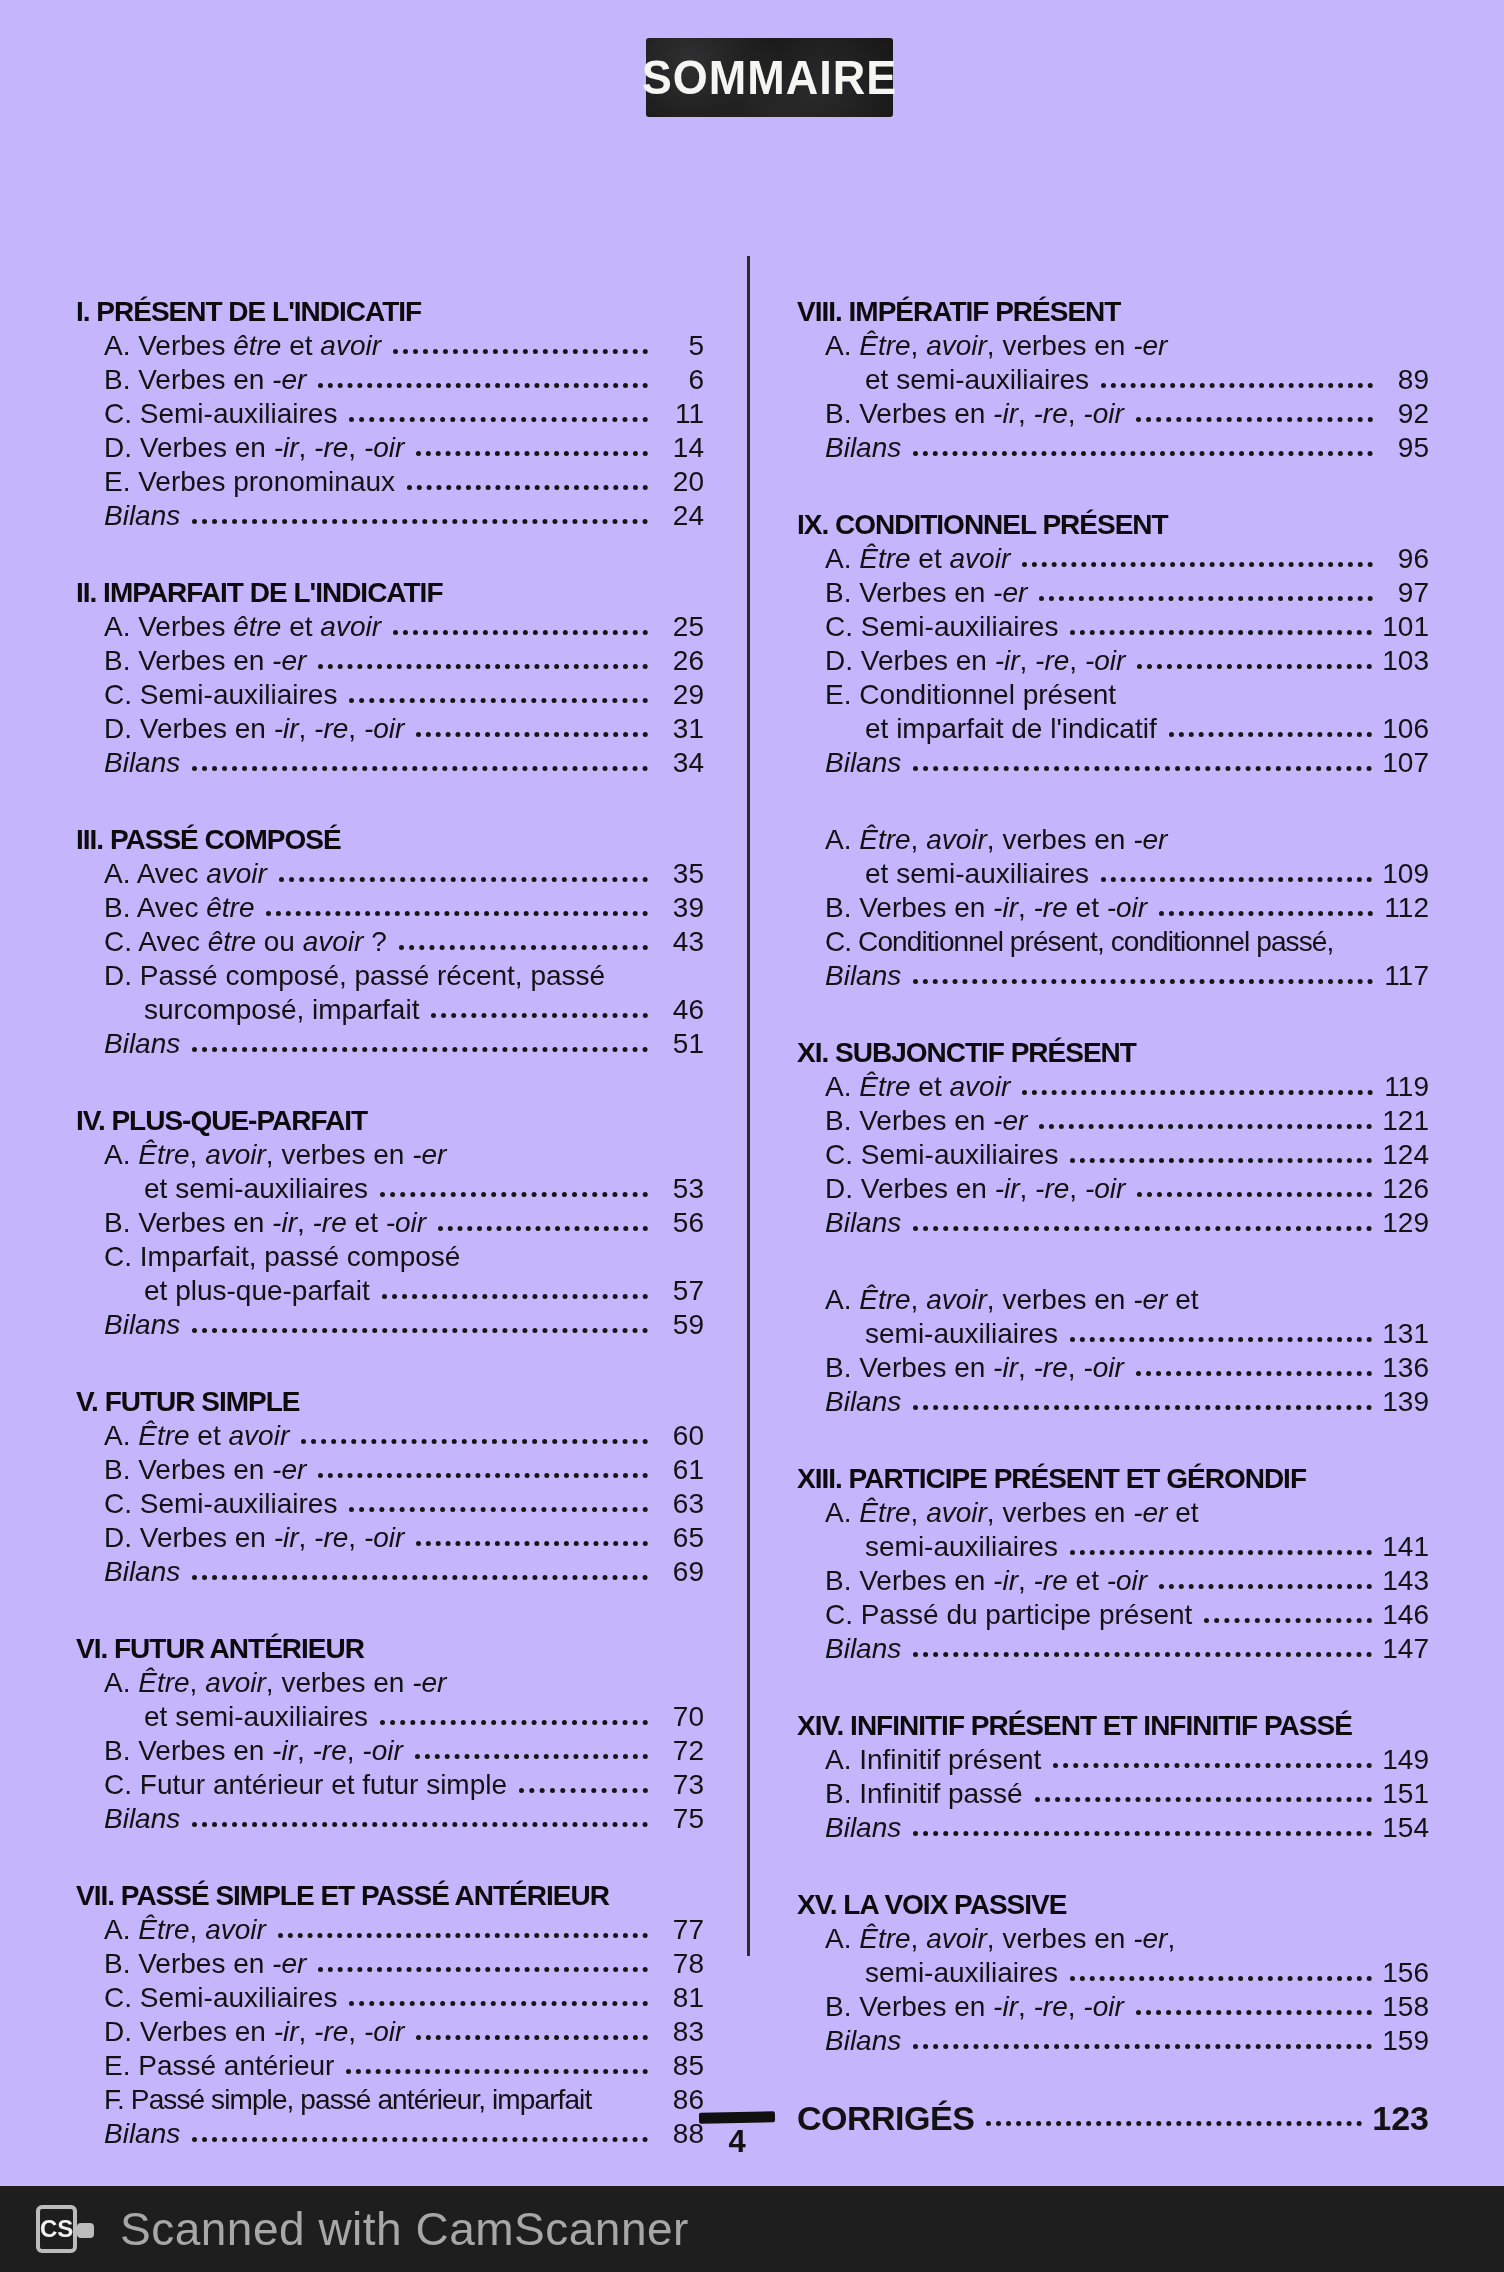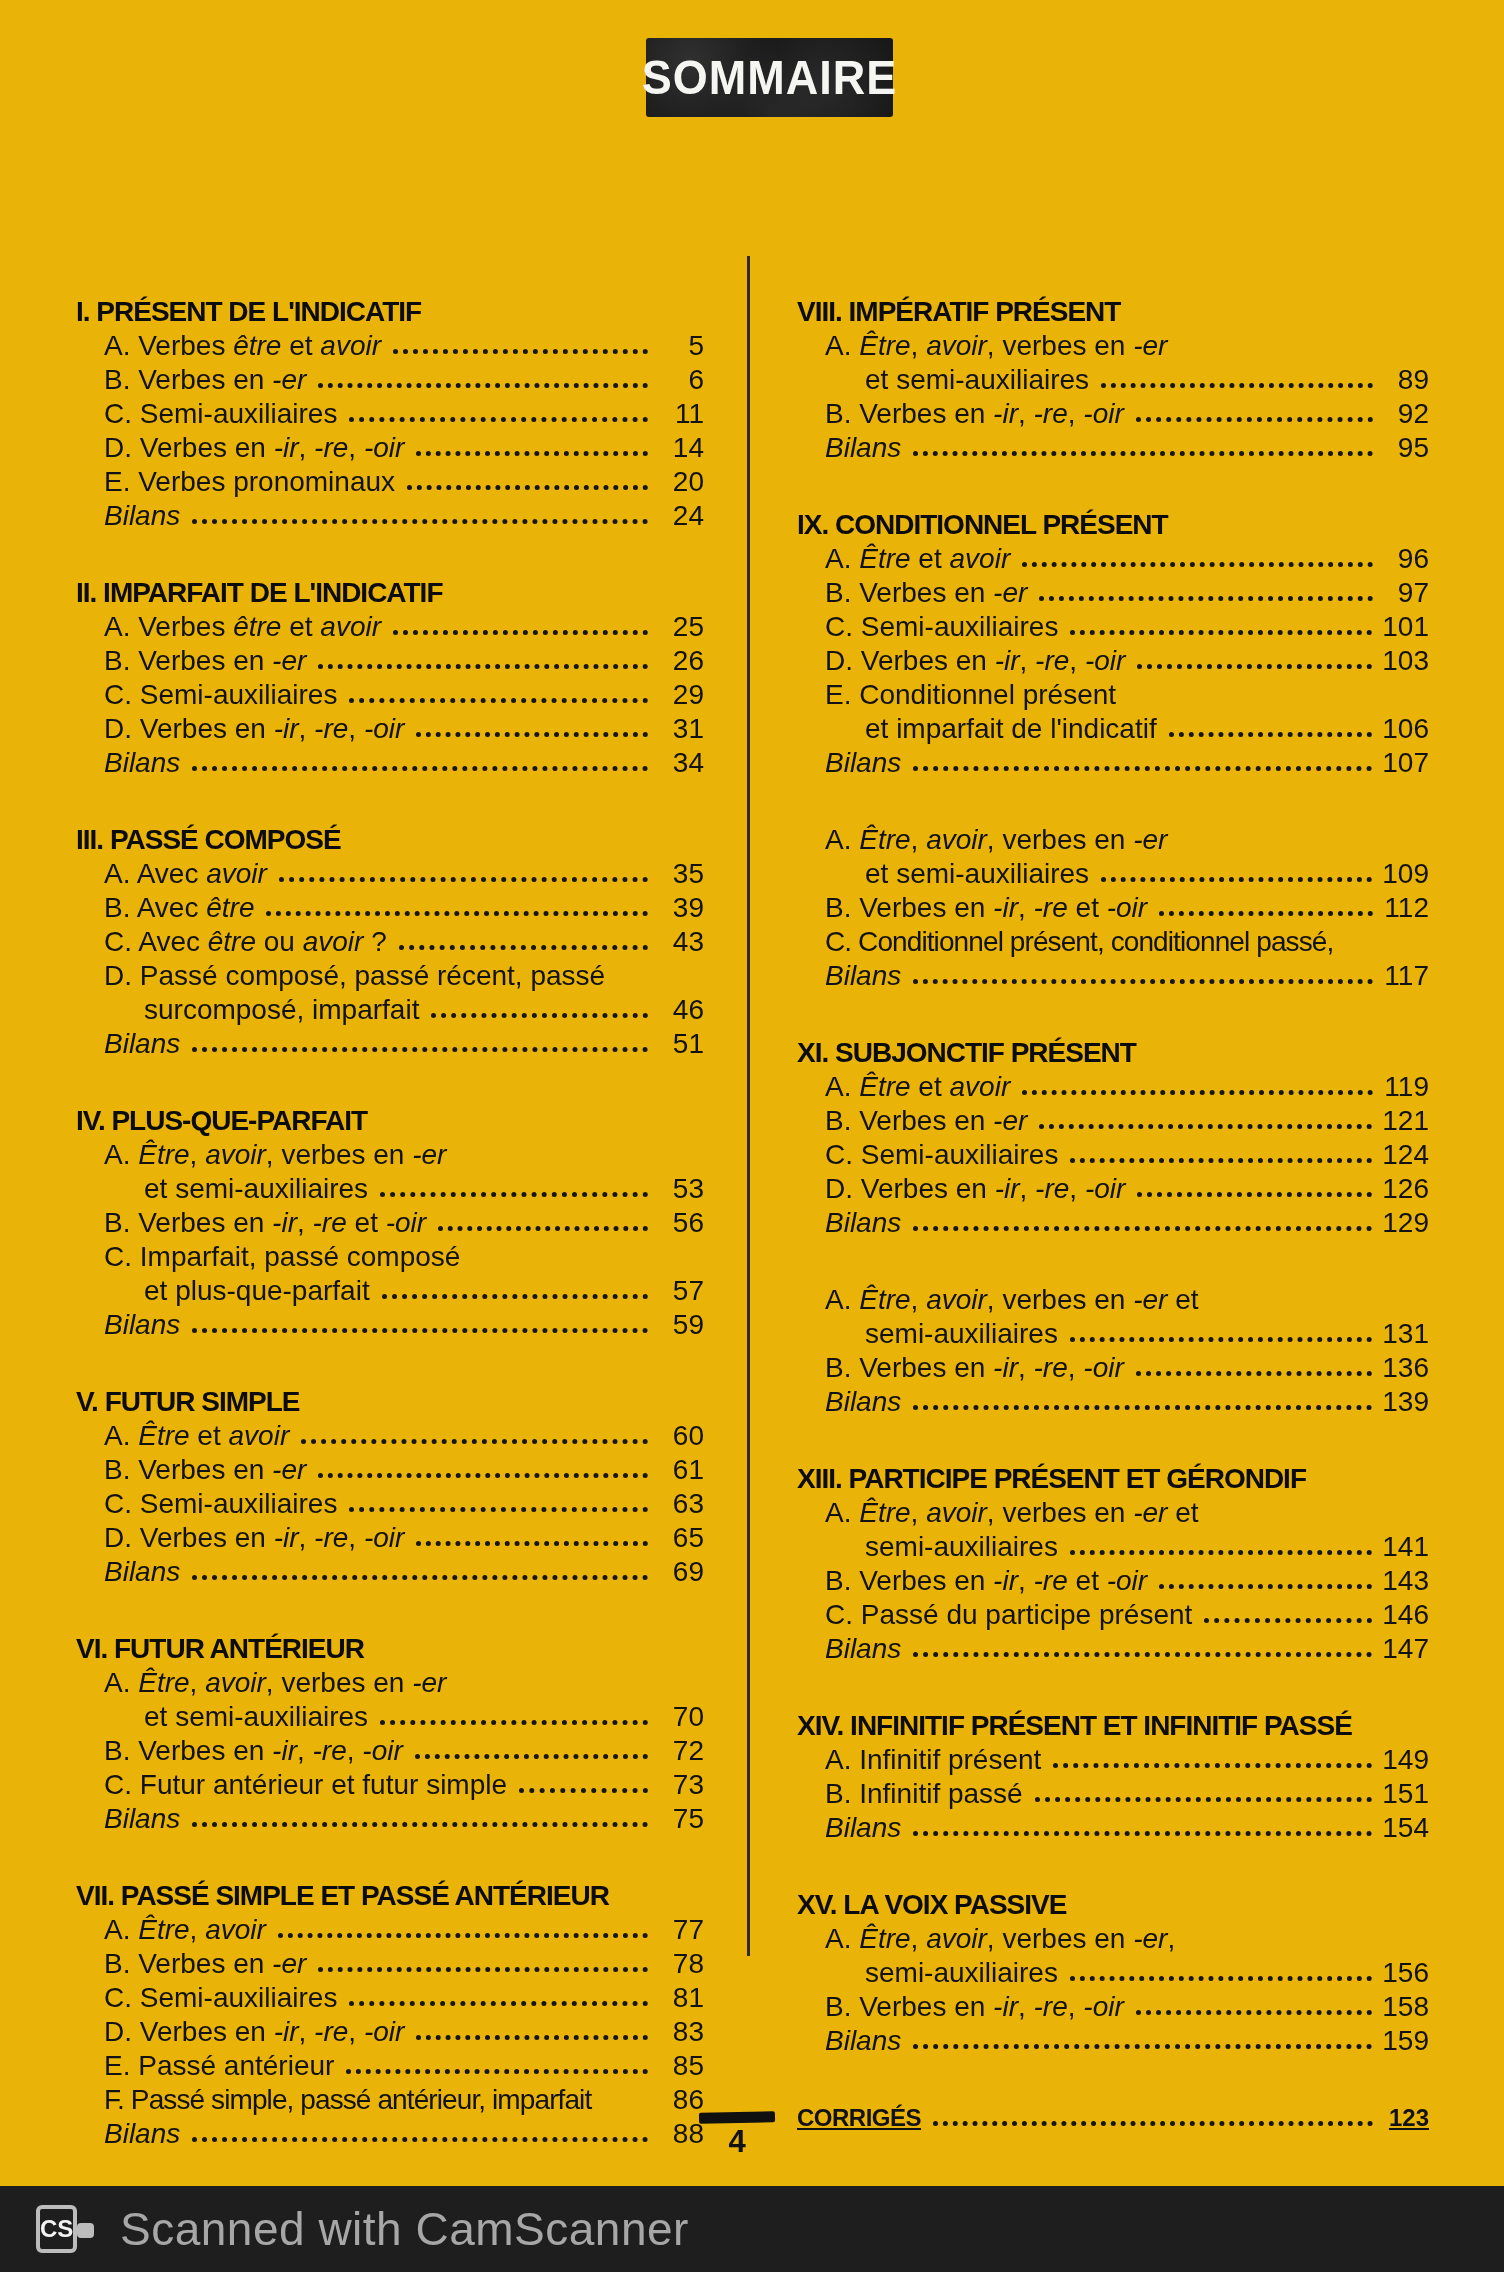--- a/index.html
+++ b/index.html
@@ -1,17 +1,17 @@
 <!DOCTYPE html>
 <html><head>
 <meta charset="utf-8">
 <style>
   html,body{margin:0;padding:0;}
   body{width:1504px;height:2272px;background:#ffffff;font-family:"Liberation Sans",sans-serif;color:#121212;}
-  .page{position:relative;width:1504px;height:2272px;background:#eab308;overflow:hidden;}
+  .page{position:relative;width:1504px;height:2272px;background:#c4b5fd;overflow:hidden;}
 
   
   .sommaire{position:absolute;left:646px;top:38px;width:247px;height:79px;background:#171717;border-radius:3px;
     background-image:radial-gradient(circle at 18% 30%,rgba(95,95,95,.35),transparent 42%),
                      radial-gradient(circle at 72% 62%,rgba(85,85,85,.30),transparent 46%),
                      radial-gradient(circle at 50% 95%,rgba(60,60,60,.30),transparent 40%);
     display:flex;align-items:center;justify-content:center;}
   .sommaire span{color:#f5f5f2;font-weight:bold;font-size:45px;letter-spacing:1px;transform:scaleY(1.05);}
 
   
@@ -25,21 +25,21 @@
   #col-right .section{margin-bottom:14px;}
   .sec-h{font-size:28px;font-weight:bold;line-height:34px;letter-spacing:-1px;white-space:nowrap;color:#0c0c0c;}
   .row{display:flex;align-items:flex-end;font-size:28px;line-height:34px;}
   .row .txt{white-space:nowrap;}
   .row.item{padding-left:28px;}
   .row.cont{padding-left:68px;}
   .tight .txt{letter-spacing:-0.9px;}
   .dots{flex:1 1 auto;min-width:0;border-bottom:5px dotted #161616;margin:0 10px 9px 12px;}
   .row.nodots .dots{border-bottom:none;}
   .pg{text-align:right;min-width:46px;white-space:nowrap;}
-  .corrige{font-weight:bold;font-size:24px;text-decoration:underline;}
+  .corrige{font-weight:bold;font-size:34px;}
   .corrige .txt{letter-spacing:-0.5px;}
   i{font-style:italic;}
 
   
   .footer-bar{position:absolute;left:699px;top:2112px;width:76px;height:11px;background:#101010;border-radius:2px;transform:rotate(-1.2deg);}
   .footer-num{position:absolute;left:699px;top:2124px;width:76px;text-align:center;font-size:31px;font-weight:bold;color:#121212;}
 
   
   .cam-band{position:absolute;left:0;top:2186px;width:1504px;height:86px;background:#1e1e1e;display:flex;align-items:center;}
   .cs-logo{margin-left:36px;width:58px;display:flex;flex-direction:row;align-items:center;}

